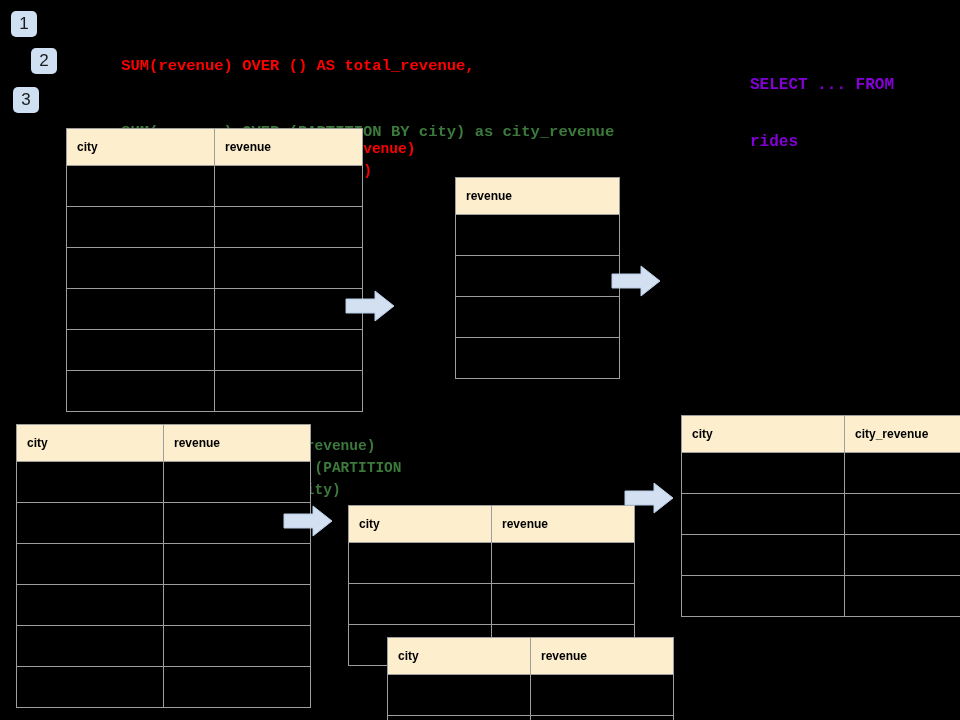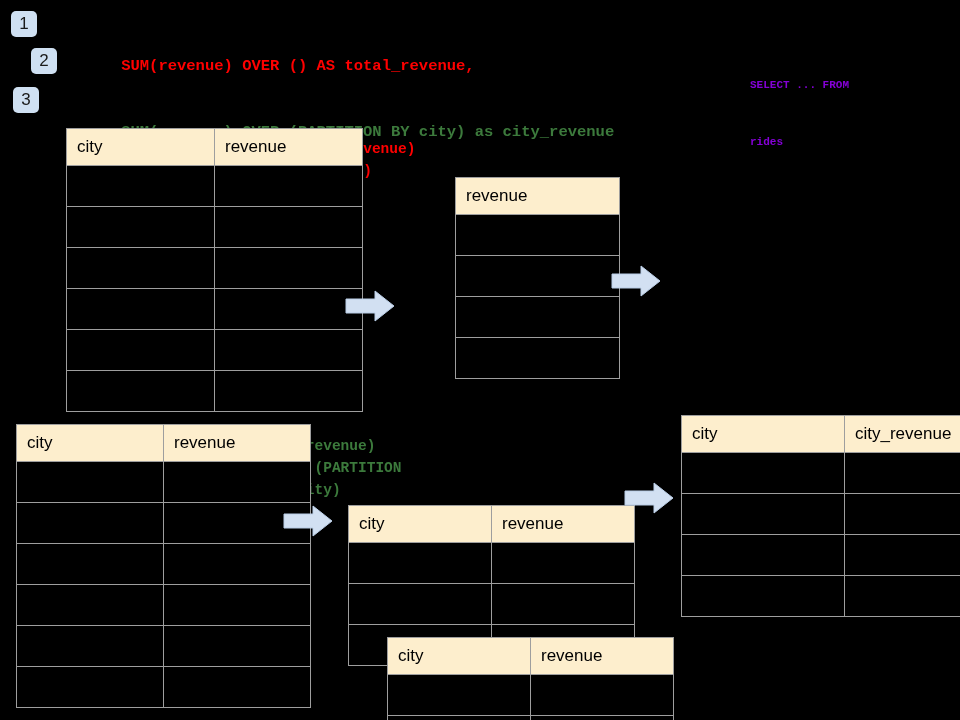--- a/index.html
+++ b/index.html
@@ -41,21 +41,21 @@
     letter-spacing: 0px;
   }
   .code .l { display: block; }
   .c-purple { color: #8400d6; }
   .c-red    { color: #ff0000; }
   .c-green  { color: #3c7a3c; }
 
   .code-small {
     position: absolute;
     font-family: "Liberation Mono", monospace;
-    font-size: 11px;
+    font-size: 16px;
     line-height: 19px;
     white-space: pre;
     font-weight: bold;
     color: #8400d6;
   }
 
   
   .annot {
     position: absolute;
     font-family: "Liberation Mono", monospace;
@@ -76,22 +76,22 @@
   }
   .tbl th, .tbl td {
     border: 1px solid #9e9e9e;
     padding: 0;
     margin: 0;
   }
   .tbl th {
     background: #fdeecd;
     color: #000000;
     font-family: "Liberation Sans", sans-serif;
-    font-size: 17px;
-    font-weight: normal;
+    font-size: 12px;
+    font-weight: bold;
     text-align: left;
     padding: 0 17px 0 10px;
     height: 36px;
     vertical-align: middle;
   }
   .tbl td {
     background: #000000;
     height: 40px;
   }
 

